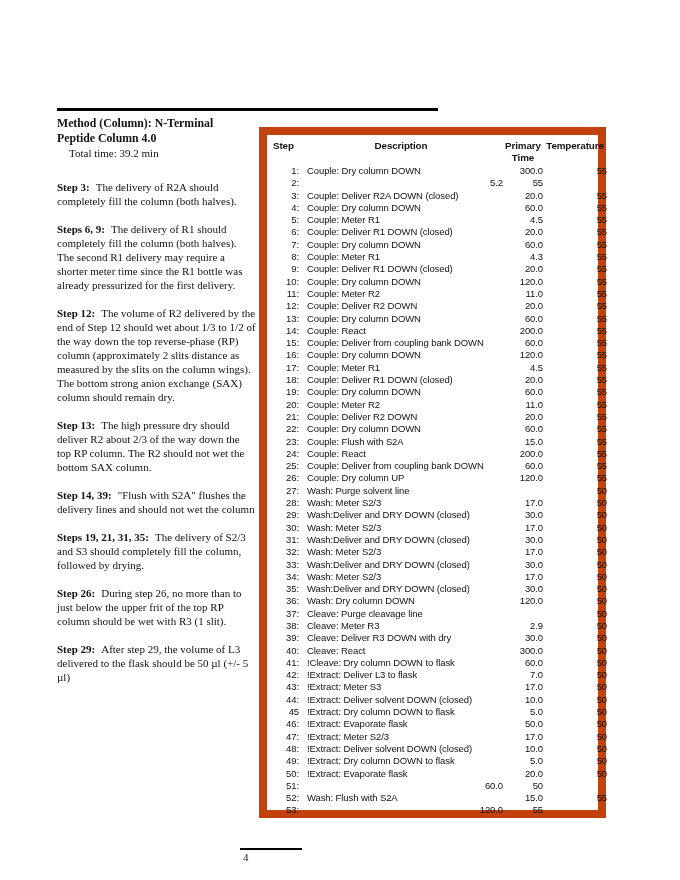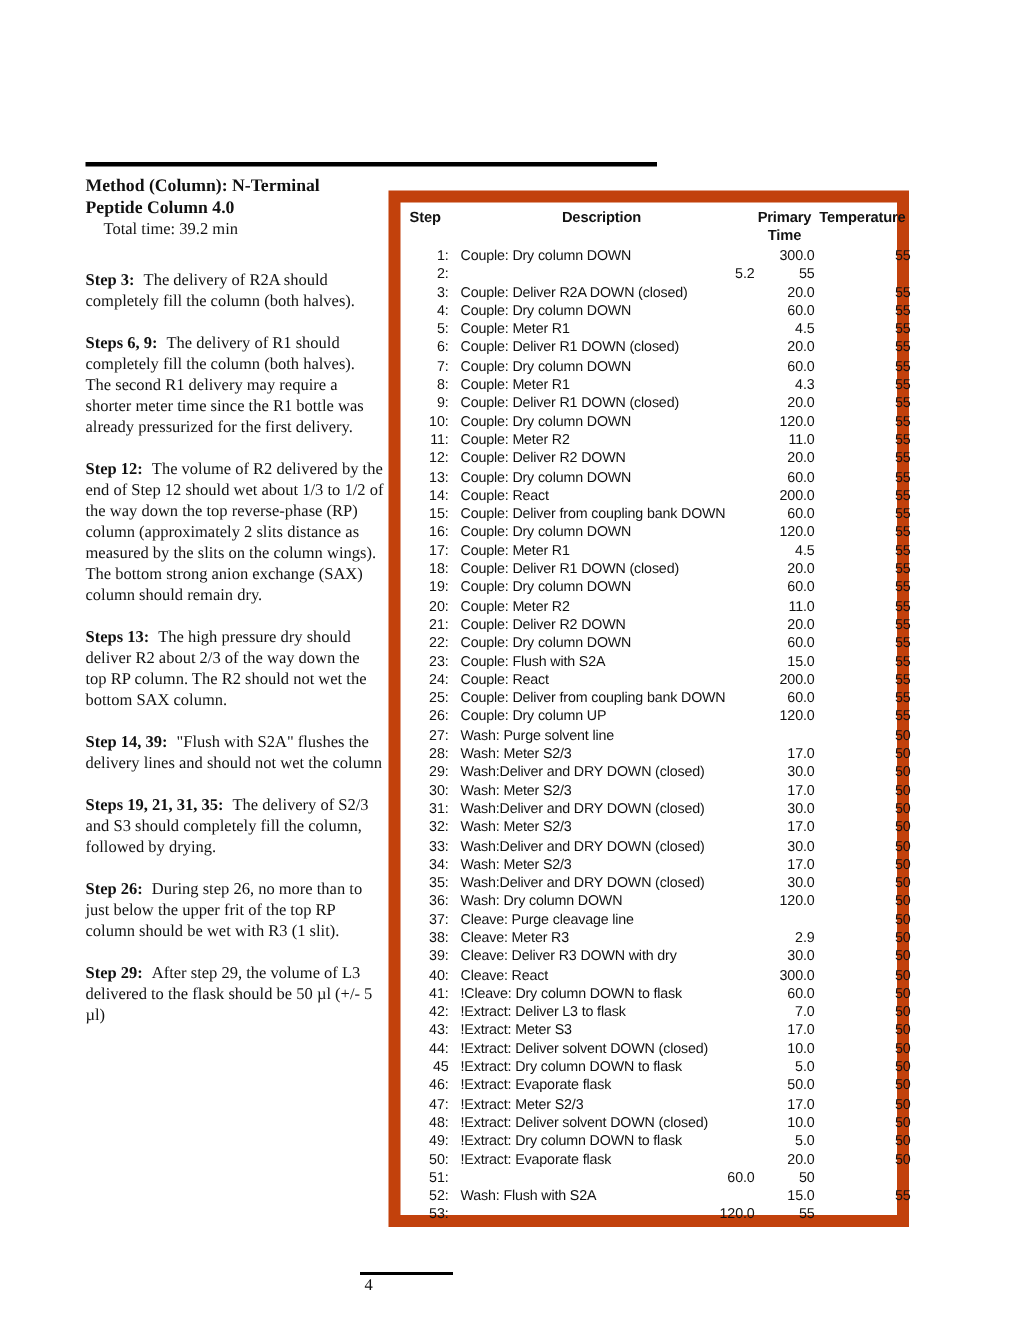--- a/index.html
+++ b/index.html
@@ -49,21 +49,21 @@
   <div class="top-rule"></div>
 
   <div class="left-col">
     <div class="doc-title">Method (Column):  N-Terminal</div>
     <div class="doc-title">Peptide Column 4.0</div>
     <div class="total-time">Total time: 39.2 min</div>
     <div>
         <div class="note"><span class="note-label">Step 3:</span><span>The delivery of R2A should completely fill the column (both halves).</span></div>
         <div class="note"><span class="note-label">Steps 6, 9:</span><span>The delivery of R1 should completely fill the column (both halves).  The second R1 delivery may require a shorter meter time since the R1 bottle was already pressurized for the first delivery.</span></div>
         <div class="note"><span class="note-label">Step 12:</span><span>The volume of R2 delivered by the end of Step 12 should wet about 1/3 to 1/2 of the way down the top reverse-phase (RP) column (approximately 2 slits distance as measured by the slits on the column wings).  The bottom strong anion exchange (SAX) column should remain dry.</span></div>
-        <div class="note"><span class="note-label">Steps 13:</span><span>The high pressure dry should deliver R2 about 2/3 of the way down the top RP column.  The R2 should not wet the bottom SAX column.</span></div>
+        <div class="note"><span class="note-label">Step 13:</span><span>The high pressure dry should deliver R2 about 2/3 of the way down the top RP column.  The R2 should not wet the bottom SAX column.</span></div>
         <div class="note"><span class="note-label">Step 14, 39:</span><span>"Flush with S2A" flushes the delivery lines and should not wet the column</span></div>
         <div class="note"><span class="note-label">Steps 19, 21, 31, 35:</span><span>The delivery of S2/3 and S3 should completely fill the column, followed by drying.</span></div>
         <div class="note"><span class="note-label">Step 26:</span><span>During step 26, no more than to just below the upper frit of the top RP column should be wet with R3 (1 slit).</span></div>
         <div class="note"><span class="note-label">Step 29:</span><span>After step 29, the volume of L3 delivered to the flask should be 50 µl (+/- 5 µl)</span></div>
       </div>
   </div>
 
   <div class="table-box">
     <div class="thead">
       <div class="th-step">Step</div>

